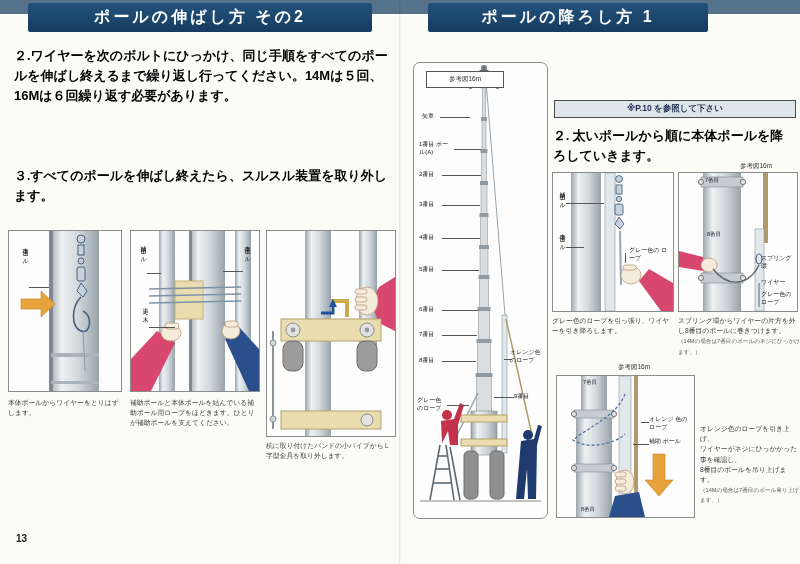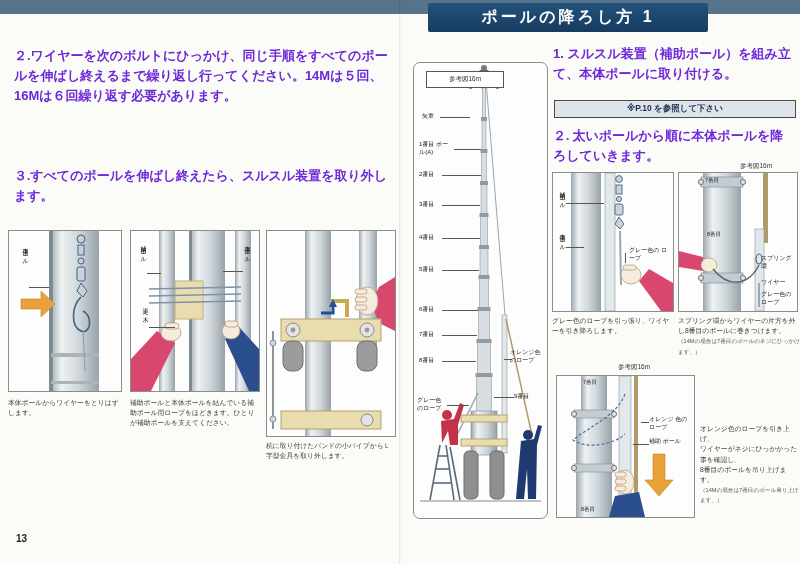--- a/index.html
+++ b/index.html
@@ -7,21 +7,21 @@
           font-family:"Liberation Sans","DejaVu Sans",sans-serif;color:#1d2b4d;}
   .abs{position:absolute;}
   .fold{position:absolute;left:399px;top:0;width:2px;height:564px;
         background:linear-gradient(90deg,rgba(0,0,0,0.10),rgba(255,255,255,0));}
   
   .hdr-strip{height:14px;background:#56738c;}
   .hdr-bar{height:29px;background:linear-gradient(180deg,#23527c,#163c5f);border-radius:2px;
            display:flex;align-items:center;justify-content:center;}
   .hdr-title{color:#ffffff;font-size:16px;font-weight:bold;letter-spacing:3px;}
   
-  .step{font-size:13px;font-weight:bold;line-height:1.55;color:#6d28d9;}
+  .step{font-size:13px;font-weight:bold;line-height:1.55;color:#000000;}
   .caption{font-size:6.8px;line-height:1.5;color:#3a3a3a;}
   .caption-note{font-size:5.6px;color:#555;}
   .tiny{font-size:6px;color:#222;line-height:1.25;}
   .tag{font-size:5.5px;color:#223;}
   .panel{border:1px solid #8c8c8c;background:#fdfdfd;box-sizing:border-box;}
   .panel-round{border:1px solid #8c8c8c;border-radius:7px;background:#fdfdfd;box-sizing:border-box;}
   .vtext{writing-mode:vertical-rl;text-orientation:upright;letter-spacing:1px;}
   .leader{background:#555;height:1px;}
   .vleader{background:#555;width:1px;}
   .refbox{border:1px solid #555;background:#fff;display:flex;align-items:center;justify-content:center;
@@ -31,20 +31,23 @@
            font-size:8.5px;font-weight:bold;color:#1d2b4d;}
   .pagenum{font-size:10px;font-weight:bold;color:#222;}
   svg{display:block;}
 </style>
 </head>
 <body>
 
 <div id="screen">
 
   <div class="abs hdr-strip" style="left:0;top:0;width:400px;"></div>
+  <div class="abs hdr-bar" style="left:28px;top:3px;width:344px;">
+    <span class="hdr-title">ポールの伸ばし方 その2</span>
+  </div>
 
   <div class="abs step" style="left:14px;top:46px;width:378px;">２.ワイヤーを次のボルトにひっかけ、同じ手順をすべてのポールを伸ばし終えるまで繰り返し行ってください。14Mは５回、16Mは６回繰り返す必要があります。</div>
   <div class="abs step" style="left:14px;top:166px;width:378px;font-family:Liberation Serif, serif;">３.すべてのポールを伸ばし終えたら、スルスル装置を取り外します。</div>
 
   <div class="abs panel" style="left:8px;top:230px;width:114px;height:162px;">
     <svg width="112" height="160" viewBox="0 0 112 160">
       <defs>
         <linearGradient id="poleg" x1="0" y1="0" x2="1" y2="0">
           <stop offset="0" stop-color="#9aa6ad"></stop>
             <stop offset="0.25" stop-color="#eef1f2"></stop>
@@ -234,21 +237,20 @@
     <div class="abs tiny" style="left:5px;top:294px;">8番目</div>
     <div class="abs leader" style="left:28px;top:298px;width:34px;"></div>
     <div class="abs tiny" style="left:3px;top:334px;width:30px;">グレー色 のロープ</div>
     <div class="abs leader" style="left:33px;top:342px;width:22px;"></div>
     <div class="abs tiny" style="left:96px;top:286px;width:34px;">オレンジ色 のロープ</div>
     <div class="abs leader" style="left:90px;top:296px;width:8px;"></div>
     <div class="abs tiny" style="left:100px;top:330px;">9番目</div>
     <div class="abs leader" style="left:80px;top:334px;width:20px;"></div>
   </div>
 
-  <div class="abs step" style="left:553px;top:44px;width:242px;">1. スルスル装置（補助ポール）を組み立て、本体ポールに取り付ける。</div>
   <div class="abs notebar" style="left:554px;top:100px;width:240px;height:16px;">※P.10 を参照して下さい</div>
   <div class="abs step" style="left:553px;top:126px;width:242px;font-family:Liberation Serif, serif;">２. 太いポールから順に本体ポールを降ろしていきます。</div>
 
   <div class="abs reftext" style="left:740px;top:162px;">参考図16m</div>
 
   <div class="abs panel" style="left:552px;top:172px;width:122px;height:140px;">
     <svg width="120" height="138" viewBox="0 0 120 138">
       <rect x="18" y="0" width="30" height="138" fill="url(#poleg)"></rect>
       <rect x="52" y="0" width="10" height="138" fill="#e2e7ea" stroke="#8a97a2" stroke-width="0.6"></rect>
       <g stroke="#44607e" fill="#c7d2dc" stroke-width="0.9">

